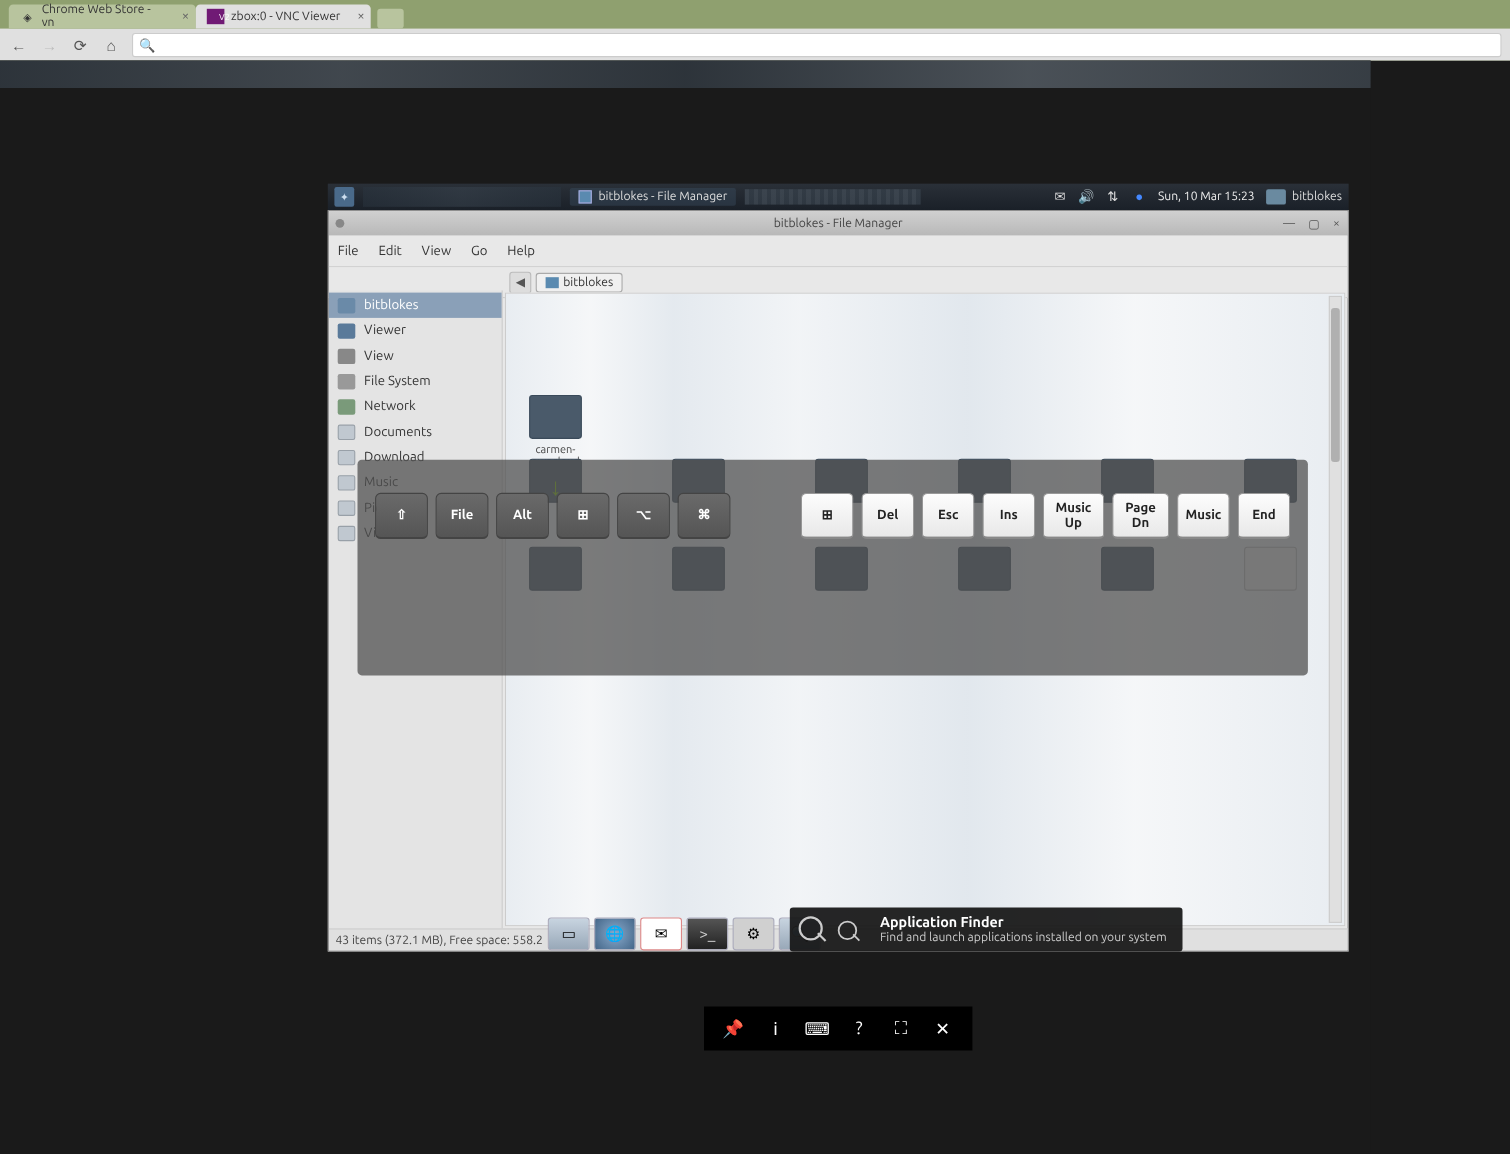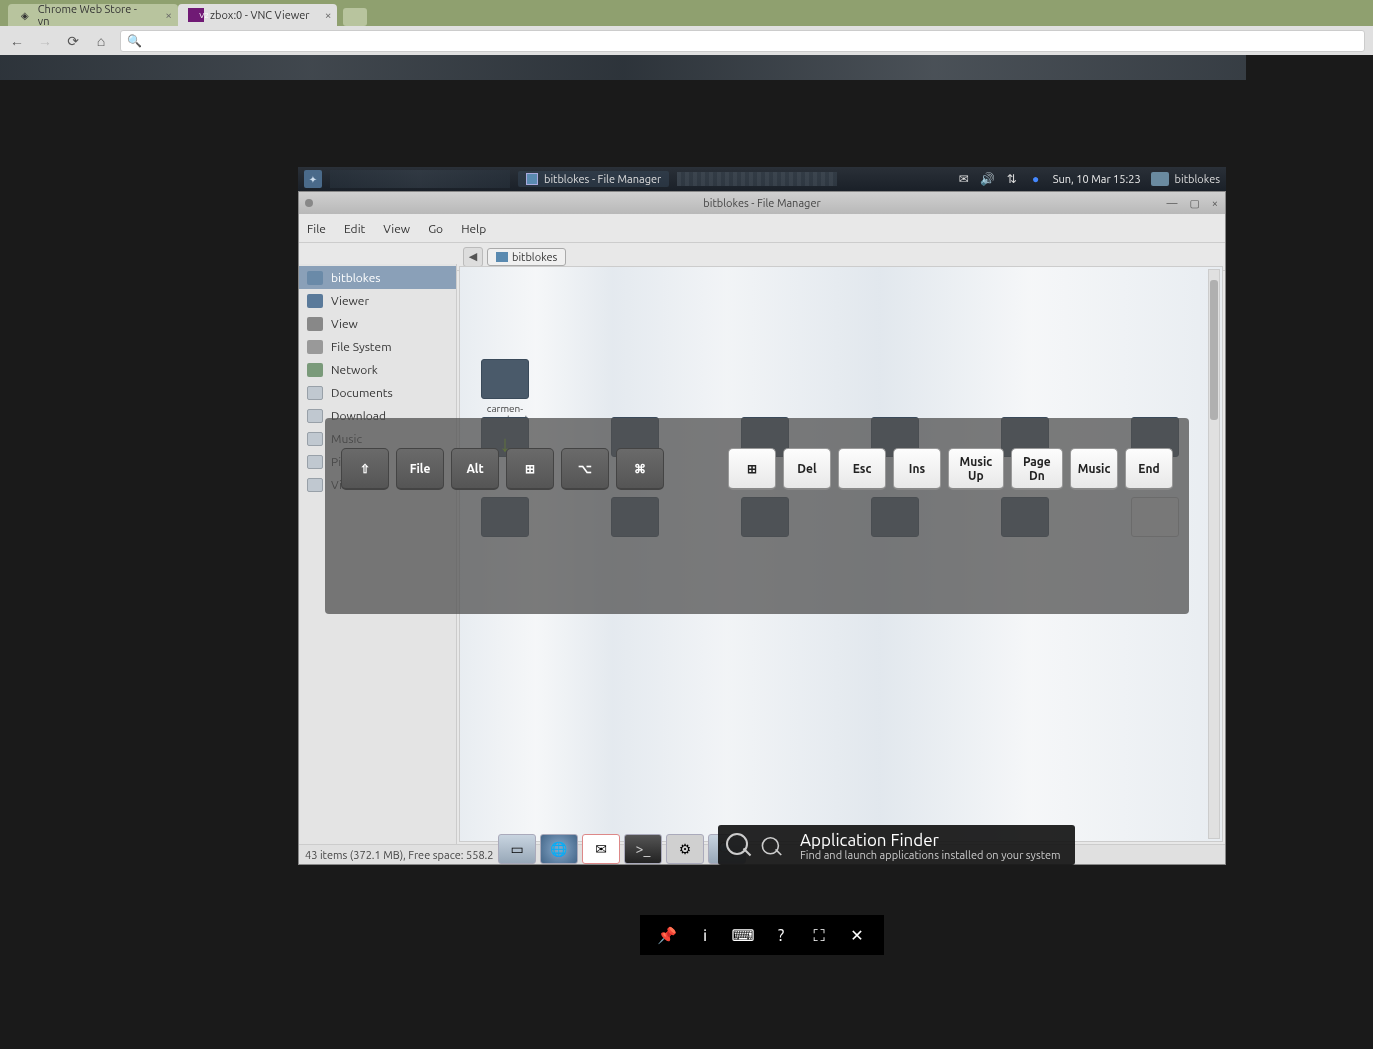--- a/index.html
+++ b/index.html
@@ -85,21 +85,21 @@
 .dock-item.term{background:linear-gradient(#555,#222);color:#ccc;}
 .dock-item.globe{background:radial-gradient(circle,#8ac,#468);}
 .dock-item.mail{background:#fff;border:1px solid #d88;}
 .dock-item.sett{background:#d0d0d0;}
 
 
 .tooltip { position: absolute; bottom: 0; left: 420px; height: 40px; background: rgba(20,20,20,.92); border-radius: 3px; display: flex; align-items: center; padding: 4px 14px 4px 6px; gap: 10px; }
 .tooltip .tticon { width: 28px; height: 28px; position: relative; }
 .tooltip .tticon:before{content:"";position:absolute;width:18px;height:18px;border:2px solid #ccc;border-radius:50%;top:2px;left:2px;}
 .tooltip .tticon:after{content:"";position:absolute;width:2px;height:10px;background:#ccc;transform:rotate(-45deg);bottom:2px;right:4px;}
-.tooltip .tt-text .tt-title { font-size: 17px; font-weight: normal; color: #fff; }
+.tooltip .tt-text .tt-title { font-size: 13px; font-weight: bold; color: #fff; }
 .tooltip .tt-text .tt-sub { font-size: 11px; color: #ccc; }
 
 
 .vkbd { position: absolute; top: 363px; left: 325px; width: 864px; height: 196px; background: rgba(80,80,80,.75); border-radius: 4px; padding: 30px 16px 16px; }
 .vkbd-row { display: flex; justify-content: center; gap: 7px; margin-bottom: 24px; }
 .vkey { min-width: 48px; height: 42px; background: linear-gradient(#fdfdfd,#e8e8e8); border: 1px solid #999; border-bottom: 2px solid #888; border-radius: 5px; display: flex; align-items: center; justify-content: center; font-size: 12px; font-weight: bold; color: #222; cursor: pointer; padding: 0 8px; text-align:center; line-height:1.1; }
 .vkey.mod { background: linear-gradient(#6a6a6a,#555); color: #fff; border-color:#444; }
 .vkey.spacer { background: transparent; border: none; min-width: 50px; cursor:default; }
 
 

